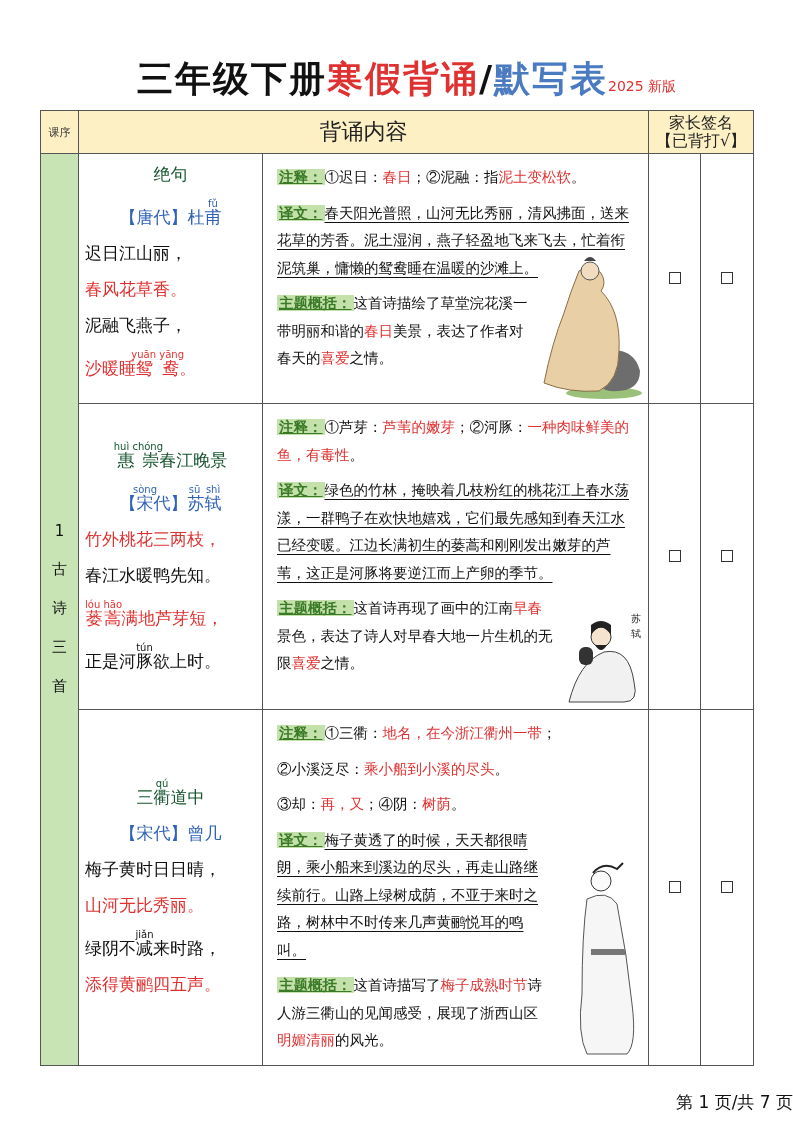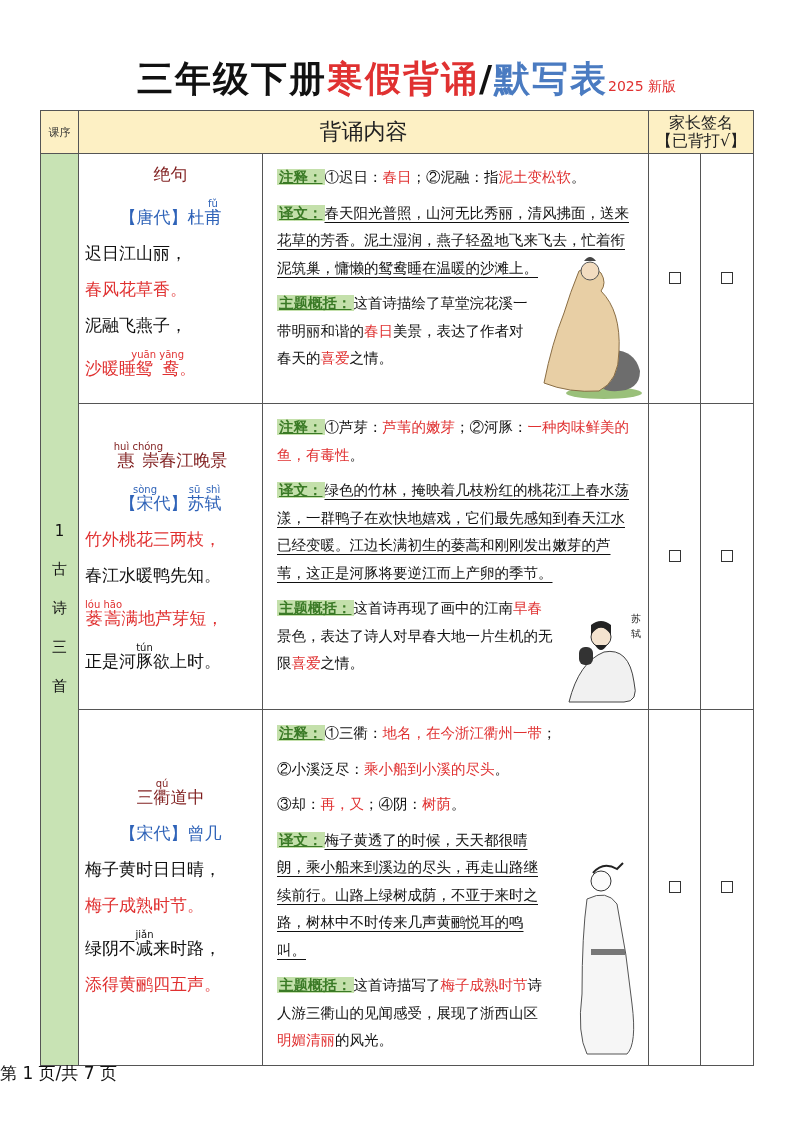--- a/index.html
+++ b/index.html
@@ -17,36 +17,36 @@
   table.main td, table.main th { border:1px solid #555; padding:0; vertical-align:middle; }
   .hdr th { background:#fdf0c4; font-weight:normal; font-family:"DejaVu Sans", sans-serif; }
   .hdr-seq { font-size:11px; color:#333; line-height:17px; height:42px; }
   .hdr-content { font-size:22px; color:#222; }
   .hdr-sign { font-size:16px; color:#222; line-height:18px; }
 
   .seq-cell { background:#c8e3b4; text-align:center; font-family:"DejaVu Sans", sans-serif; font-size:15px; color:#111; }
   .seq-cell div { margin:20px 0; }
 
   .poem-cell { text-align:center; font-size:17px; line-height:22px; }
-  .poem-title { color:#7f1d1d; margin-bottom:14px; }
+  .poem-title { color:#14532d; margin-bottom:14px; }
   .poem-author { color:#2f63b8; margin-bottom:14px; }
   .poem-line { margin-bottom:14px; text-align:left; padding-left:6px; }
   .red { color:#e03131; }
   ruby rt { font-size:10px; font-family:"DejaVu Sans", sans-serif; }
 
   .note-cell { position:relative; font-size:14.5px; line-height:27.5px; padding:2px 6px !important; vertical-align:top !important; }
   .tag { background:#c4e0ab; color:#3a7a26; font-weight:bold; text-decoration:underline; font-family:"DejaVu Sans", sans-serif; padding:0 2px; }
   .ul { text-decoration:underline; text-underline-offset:4px; }
   .note-cell p { margin:8px; position:relative; z-index:2; }
   .figure { position:absolute; z-index:1; }
 
   .check-cell { text-align:center; }
   .checkbox { display:inline-block; width:10px; height:10px; border:1px solid #333; }
 
-  .footer { position:absolute; top:1062px; left:0; width:793px; text-align:left; font-family:"DejaVu Sans", sans-serif; font-size:17px; color:#111; }
+  .footer { position:absolute; top:1091px; left:0; width:793px; text-align:right; font-family:"DejaVu Sans", sans-serif; font-size:17px; color:#111; }
 </style>
 </head>
 <body>
 
 <div class="title">
   <span class="t-black">三年级下册</span><span class="t-red">寒假背诵</span><span class="t-slash">/</span><span class="t-blue">默写表</span><span class="t-ver">2025 新版</span>
 </div>
 
 <table class="main">
   <colgroup>
@@ -123,21 +123,21 @@
     </td>
     <td class="check-cell"><span class="checkbox"></span></td>
     <td class="check-cell"><span class="checkbox"></span></td>
   </tr>
 
   <tr style="height:338px">
     <td class="poem-cell">
       <div class="poem-title">三<ruby>衢<rt>qú</rt></ruby>道中</div>
       <div class="poem-author"><span>【宋代】</span><span>曾几</span></div>
       <div class="poem-line">梅子黄时日日晴，</div>
-      <div class="poem-line red">梅子成熟时节。</div>
+      <div class="poem-line red">山河无比秀丽。</div>
       <div class="poem-line">绿阴不<ruby>减<rt>jiǎn</rt></ruby>来时路，</div>
       <div class="poem-line red" style="margin-bottom:0">添得黄鹂四五声。</div>
     </td>
     <td class="note-cell">
       <svg class="figure" style="right:6px;bottom:6px" width="85" height="200" viewBox="0 0 85 200">
         <path d="M30 40 q20 -10 30 5 q10 50 15 100 q5 40 -5 50 l-40 0 q-10 -20 -5 -60 q0 -60 5 -95z" fill="#f6f6f6" stroke="#555"></path>
         <circle cx="44" cy="22" r="10" fill="#fbfbfb" stroke="#333"></circle>
         <path d="M36 14 q10 -12 24 -4 l6 -6" fill="none" stroke="#222" stroke-width="2"></path>
         <rect x="34" y="90" width="34" height="6" fill="#777"></rect>
       </svg>

